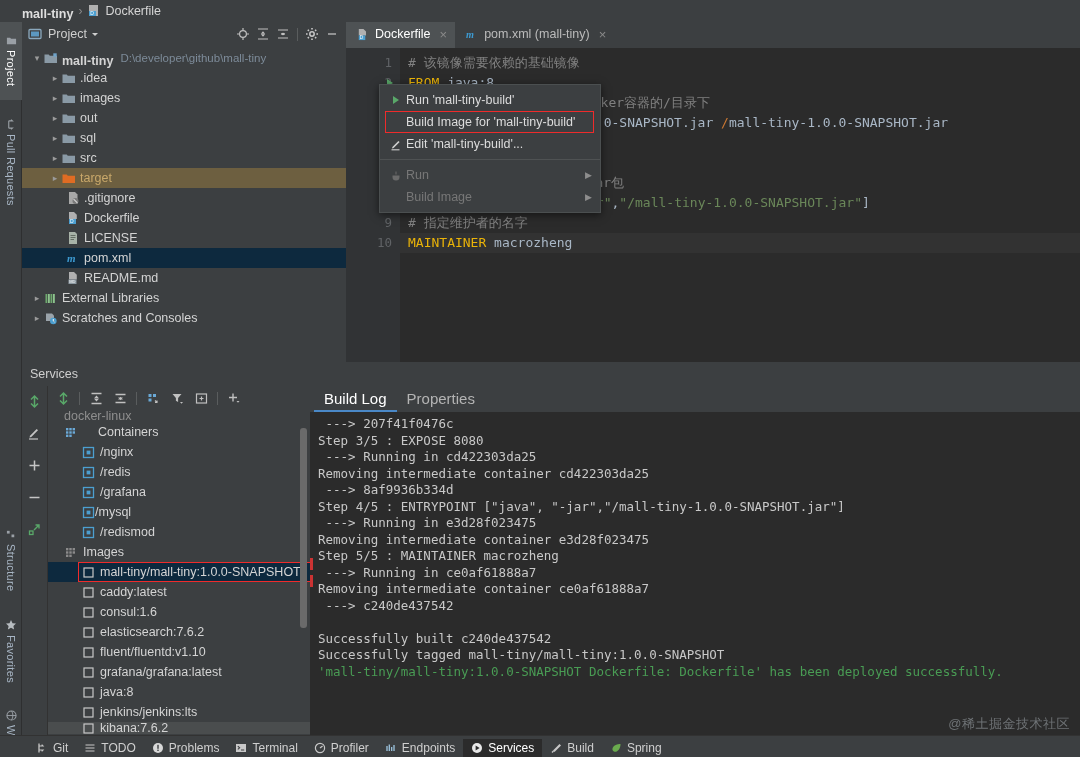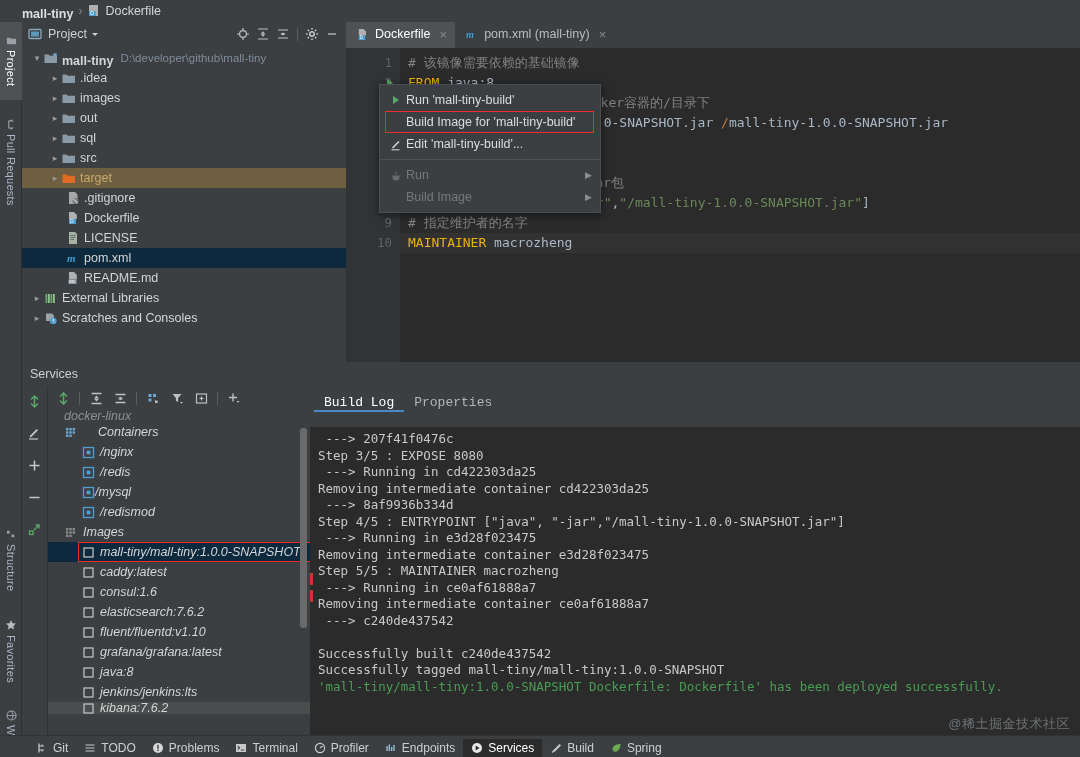--- a/index.html
+++ b/index.html
@@ -135,41 +135,40 @@
   .svc-left-rail {
     width: 26px; background: #3c3f41; display: flex; flex-direction: column;
     align-items: center; padding-top: 6px; gap: 14px; border-right: 1px solid #323232;
   }
   .rail-ico { width: 20px; height: 18px; display: flex; align-items: center; justify-content: center; }
   .svc-tree-col { width: 262px; display: flex; flex-direction: column; background: #3c3f41; }
   .svc-toolbar { height: 24px; display: flex; align-items: center; gap: 2px; padding-left: 4px; }
   .tb-ico { width: 22px; height: 20px; display: flex; align-items: center; justify-content: center; }
   .tb-div { width: 1px; height: 13px; background: #5a5d5e; margin: 0 3px; }
   .svc-tree { flex: 1; position: relative; overflow: hidden; background: #3c3f41; }
-  .srow { height: 20px; display: flex; align-items: center; font-size: 12.5px; color: #d4d4d4; white-space: nowrap; font-style: italic; }
+  .srow { height: 20px; display: flex; align-items: center; font-size: 12.5px; color: #d4d4d4; white-space: nowrap; }
   .srow.sel { background: #0d293e; }
   .sindent1 { padding-left: 16px; }
   .sindent2 { padding-left: 34px; }
   .svc-scroll {
     position: absolute; right: 3px; top: 18px; width: 7px; height: 200px;
     background: #6a6a6a; border-radius: 3px;
   }
 
   .log-col { flex: 1; display: flex; flex-direction: column; background: #3c3f41; position: relative; }
   .log-tabs { height: 26px; display: flex; align-items: stretch; padding-left: 4px; }
   .ltab {
-    display: flex; align-items: flex-end; padding: 0 10px; font-size: 13px; color: #b4b4b4;
+    display: flex; align-items: center; padding: 0 10px; font-size: 15px; color: #b4b4b4;
     border-bottom: 2px solid transparent;
-    font-family: Liberation Mono, monospace;
   }
   .ltab.active { color: #ffffff; border-bottom-color: #4a88c7; }
   .log-body {
     flex: 1; background: #2b2b2b; position: relative; overflow: hidden;
     font-family: "DejaVu Sans Mono", monospace; font-size: 12.5px; color: #c8c8c8;
-    padding: 4px 0 0 8px; line-height: 16.5px; margin-top: 15px;
+    padding: 4px 0 0 8px; line-height: 16.5px;
   }
   .log-body .lline { white-space: pre; height: 16.5px; }
   .log-green { color: #499c54; }
   .log-marker { position: absolute; left: 0; width: 3px; height: 12px; background: #cc3333; }
 
   
   .statusbar {
     position: absolute; left: 0; bottom: 0; width: 1080px; height: 22px;
     background: #3c3f41; display: flex; align-items: flex-end; padding-left: 28px;
     border-top: 1px solid #323232;
@@ -680,20 +679,29 @@
             </span>
             <span style="margin-left:5px">/redis</span>
           </div>
           <div class="srow sindent2">
             <span class="ico">
               <svg width="13" height="13" viewBox="0 0 13 13">
                   <rect x="1.5" y="1.5" width="10" height="10" fill="none" stroke="#4c9fd0" stroke-width="1.3"></rect>
                   <rect x="4.6" y="4.6" width="3.8" height="3.8" fill="#4c9fd0"></rect>
                 </svg>
             </span>
+            <span style="margin-left:5px">/grafana</span>
+          </div>
+          <div class="srow sindent2">
+            <span class="ico">
+              <svg width="13" height="13" viewBox="0 0 13 13">
+                  <rect x="1.5" y="1.5" width="10" height="10" fill="none" stroke="#4c9fd0" stroke-width="1.3"></rect>
+                  <rect x="4.6" y="4.6" width="3.8" height="3.8" fill="#4c9fd0"></rect>
+                </svg>
+            </span>
             <span style="">/mysql</span>
           </div>
           <div class="srow sindent2">
             <span class="ico">
               <svg width="13" height="13" viewBox="0 0 13 13">
                   <rect x="1.5" y="1.5" width="10" height="10" fill="none" stroke="#4c9fd0" stroke-width="1.3"></rect>
                   <rect x="4.6" y="4.6" width="3.8" height="3.8" fill="#4c9fd0"></rect>
                 </svg>
             </span>
             <span style="margin-left:5px">/redismod</span>

